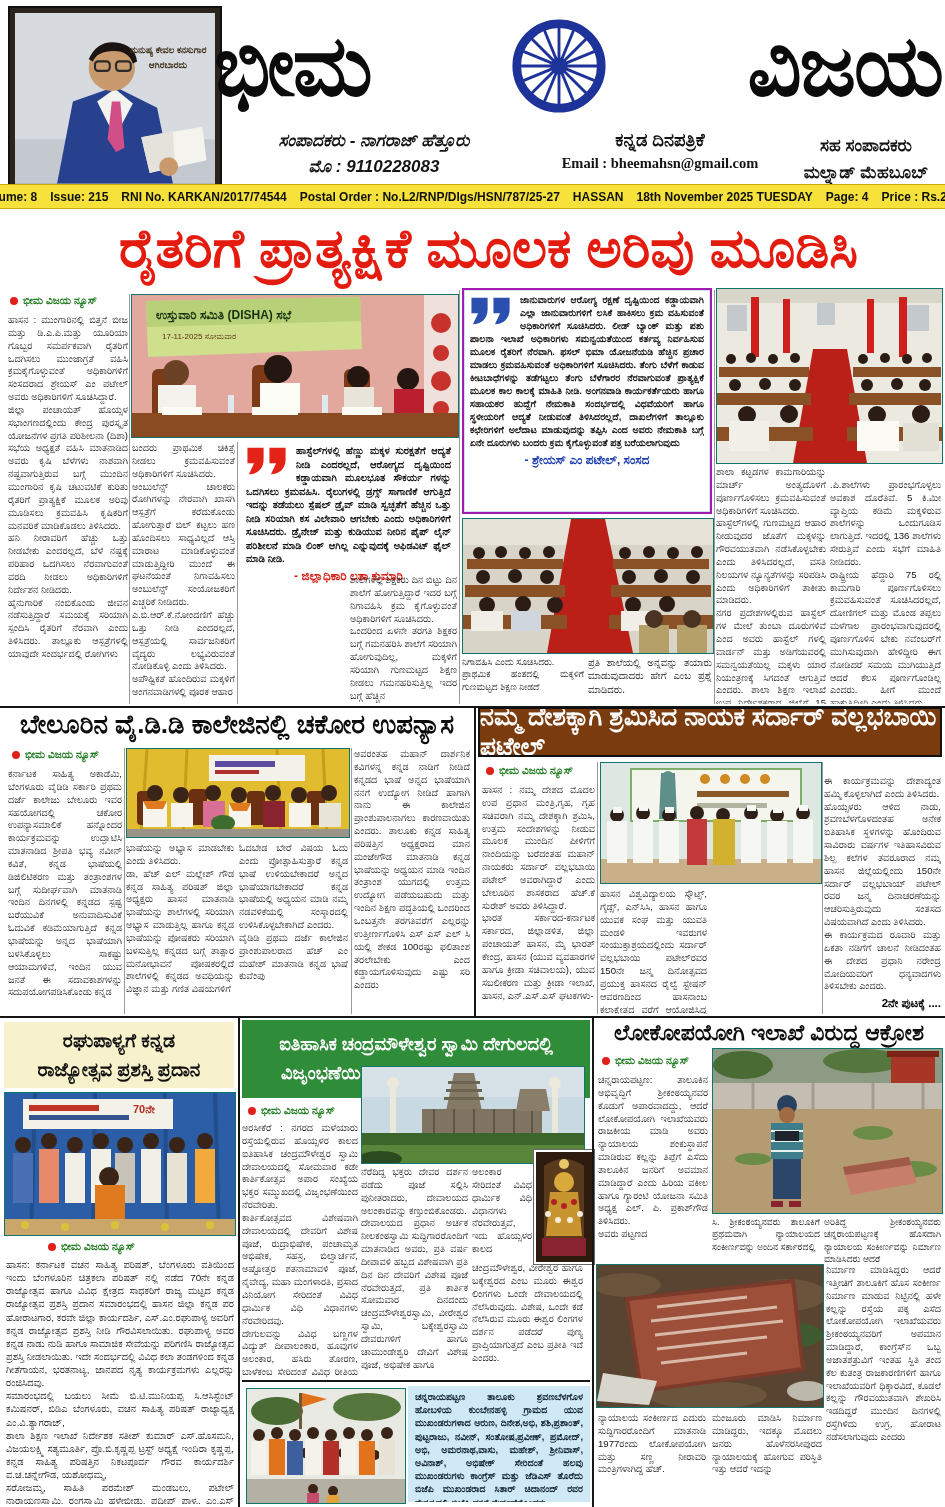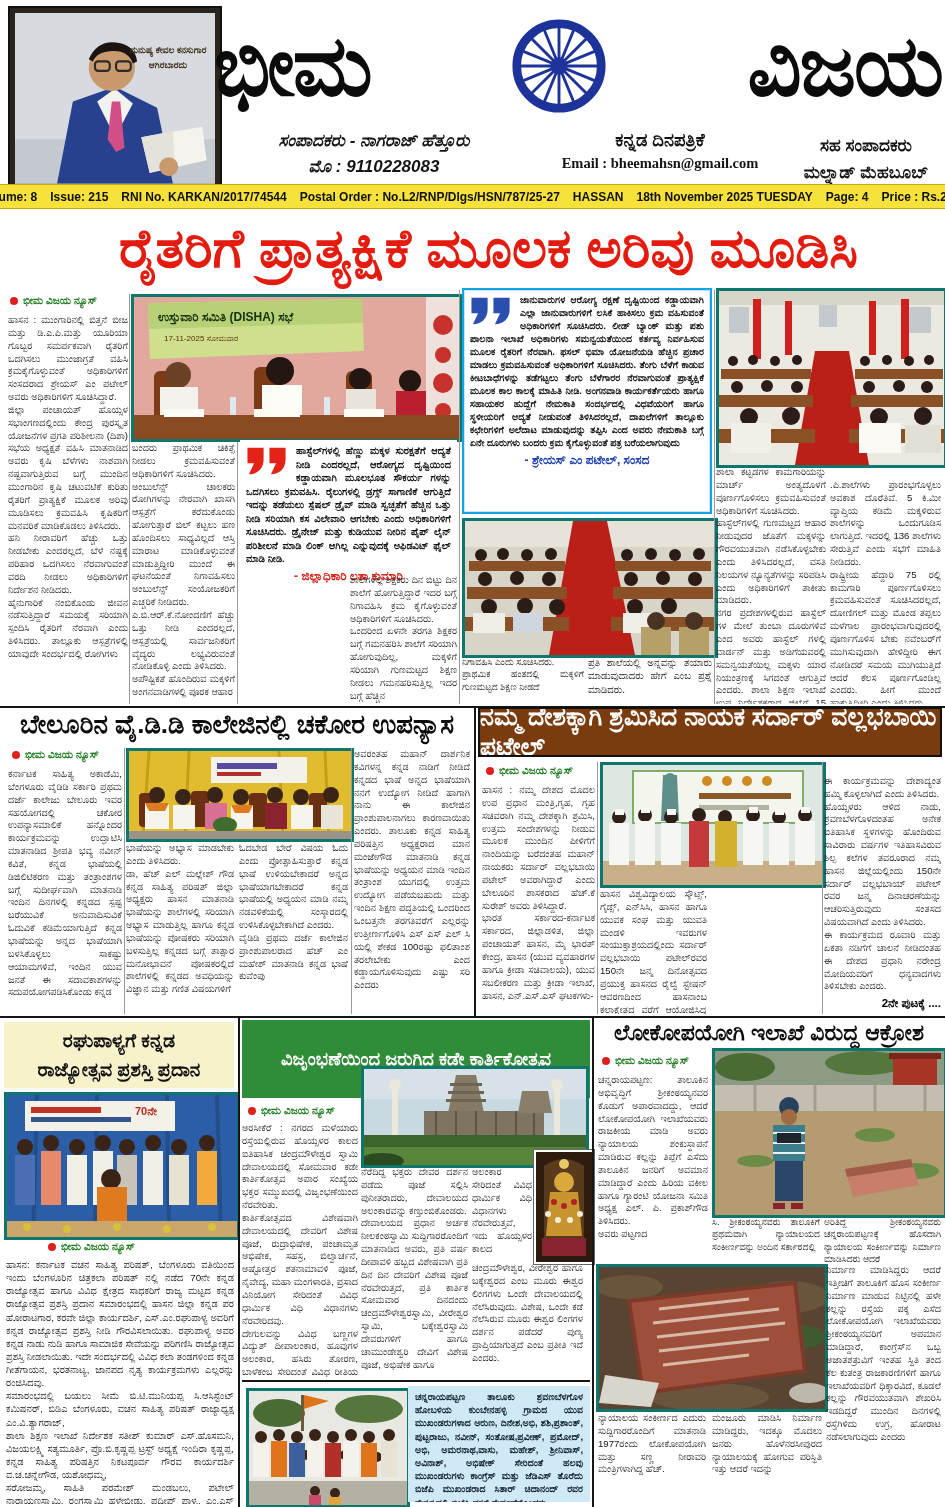--- a/index.html
+++ b/index.html
@@ -1,21 +1,21 @@
 <!DOCTYPE html>
 <html><head>
 <meta charset="utf-8">
 <style>
   html,body{margin:0;padding:0;background:#888;}
   .page{position:relative;width:945px;height:1507px;margin:0 auto;background:#ffffff;
         font-family:"Liberation Sans",sans-serif;color:#111;overflow:hidden;}
   .abs{position:absolute;}
   .txt{position:absolute;font-size:9.6px;line-height:1.34;text-align:justify;color:#151515;
        overflow:hidden;white-space:pre-line;}
-  .photo{position:absolute;overflow:hidden;border:3px solid #0f766e;background:#ccc;}
+  .photo{position:absolute;overflow:hidden;border:1px solid #0f766e;background:#ccc;}
   .photo svg{width:100%;height:100%;display:block;}
   .vr{position:absolute;width:1px;background:#9a9a9a;}
   .hr{position:absolute;height:2px;background:#161616;}
 
   
   .frame{left:10px;top:8px;width:200px;height:172px;border:5px solid #2b241d;
          box-shadow:inset 0 0 0 3px #6e6152, 0 0 0 2px #111;background:#d9dde1;}
   .frame-caption{position:absolute;right:4px;top:30px;width:86px;font-size:9px;font-weight:bold;
          color:#3c2d18;text-align:center;line-height:1.7;}
   .title-row{left:214px;top:10px;width:728px;height:112px;display:flex;align-items:center;
@@ -38,21 +38,21 @@
        text-align:center;line-height:1;padding-left:16px;}
 
   .byline{position:absolute;display:flex;align-items:center;gap:5px;font-size:10.5px;
        font-weight:bold;color:#1d7a1d;white-space:nowrap;}
   .byline .dot{width:8px;height:8px;border-radius:50%;background:#e0201a;flex:0 0 auto;}
 
   .quote-box{position:absolute;background:#fff;padding:4px 6px 2px 6px;box-sizing:border-box;}
   .quote-box .qmark{float:left;width:44px;height:30px;margin:2px 6px 2px 0;}
   .quote-box .qtext{font-size:9.8px;font-weight:bold;line-height:1.38;text-align:justify;color:#131313;}
   .quote-box .attr{font-size:12px;font-weight:bold;text-align:center;margin-top:3px;}
-  .qb-blue{border:2px solid #0ea5e9;box-shadow:0 0 0 1px #cfe0f2 inset;}
+  .qb-blue{border:2px solid #a21caf;box-shadow:0 0 0 1px #cfe0f2 inset;}
   .attr-red{color:#d42015;}
   .attr-blue{color:#1c3fae;}
 
   .continued{display:block;text-align:right;font-weight:bold;font-size:11.5px;color:#000;margin-top:3px;}
 
   .h-belur{left:4px;top:709px;width:466px;height:36px;font-size:26px;font-weight:900;color:#0d0d0d;
        text-align:center;line-height:1.2;overflow:hidden;}
   .banner-patel{left:478px;top:707px;width:464px;height:50px;background:#7a3c0e;border:2px solid #111;
        box-sizing:border-box;display:flex;align-items:center;justify-content:center;font-size:25px;
        font-weight:900;color:#fff;overflow:hidden;}
@@ -496,20 +496,21 @@
   </div>
   <div class="txt" style="left:6px;top:1258px;width:228px;height:246px;font-size:9.8px;">ಹಾಸನ: ಕರ್ನಾಟಕ ವಚನ ಸಾಹಿತ್ಯ ಪರಿಷತ್, ಬೆಂಗಳೂರು ವತಿಯಿಂದ ಇಂದು ಬೆಂಗಳೂರಿನ ಚಿತ್ರಕಲಾ ಪರಿಷತ್ ನಲ್ಲಿ ನಡೆದ 70ನೇ ಕನ್ನಡ ರಾಜ್ಯೋತ್ಸವ ಹಾಗೂ ವಿವಿಧ ಕ್ಷೇತ್ರದ ಸಾಧಕರಿಗೆ ರಾಜ್ಯ ಮಟ್ಟದ ಕನ್ನಡ ರಾಜ್ಯೋತ್ಸವ ಪ್ರಶಸ್ತಿ ಪ್ರದಾನ ಸಮಾರಂಭದಲ್ಲಿ ಹಾಸನ ಜಿಲ್ಲಾ ಕನ್ನಡ ಪರ ಹೋರಾಟಗಾರ, ಕರವೇ ಜಿಲ್ಲಾ ಕಾರ್ಯದರ್ಶಿ, ಎಸ್.ಎಂ.ರಘುಪಾಳ್ಯ ಅವರಿಗೆ ಕನ್ನಡ ರಾಜ್ಯೋತ್ಸವ ಪ್ರಶಸ್ತಿ ನೀಡಿ ಗೌರವಿಸಲಾಯಿತು. ರಘುಪಾಳ್ಯ ಅವರ ಕನ್ನಡ ನಾಡು ನುಡಿ ಹಾಗೂ ಸಾಮಾಜಿಕ ಸೇವೆಯನ್ನು ಪರಿಗಣಿಸಿ ರಾಜ್ಯೋತ್ಸವ ಪ್ರಶಸ್ತಿ ನೀಡಲಾಯಿತು. ಇದೇ ಸಂದರ್ಭದಲ್ಲಿ ವಿ‍ವಿಧ ಕಲಾ ತಂಡಗಳಿಂದ ಕನ್ನಡ ಗೀತೆಗಾಯನ, ಭರತನಾಟ್ಯ, ಜಾನಪದ ನೃತ್ಯ ಕಾರ್ಯಕ್ರಮಗಳು ಎಲ್ಲರನ್ನು ರಂಜಿಸಿದವು.
 ಸಮಾರಂಭದಲ್ಲಿ ಬಯಲು ಸೀಮೆ ಬಿ.ಟಿ.ಮುನಿಯಪ್ಪ ಸಿ.ಆಸಿಸ್ಟೆಂಟ್ ಕಮಿಷನರ್, ಬಿಡಿಎ ಬೆಂಗಳೂರು, ವಚನ ಸಾಹಿತ್ಯ ಪರಿಷತ್ ರಾಜ್ಯಾಧ್ಯಕ್ಷ ಎಂ.ವಿ.ತ್ಯಾಗರಾಜ್,
 ಶಾಲಾ ಶಿಕ್ಷಣ ಇಲಾಖೆ ನಿರ್ದೇಶಕ ಸತೀಶ್ ಕುಮಾರ್ ಎಸ್.ಹೊಸಮನಿ, ವಿಜಯಲಕ್ಷ್ಮಿ ಸತ್ಯಮೂರ್ತಿ, ಪ್ರೊ.ಬಿ.ಕೃಷ್ಣಪ್ಪ ಟ್ರಸ್ಟ್ ಅಧ್ಯಕ್ಷೆ ಇಂದಿರಾ ಕೃಷ್ಣಪ್ಪ, ಕನ್ನಡ ಸಾಹಿತ್ಯ ಪರಿಷತ್ತಿನ ನಿಕಟಪೂರ್ವ ಗೌರವ ಕಾರ್ಯದರ್ಶಿ ವ.ಚ.ಚನ್ನೇಗೌಡ, ಯಶೋಧಮ್ಮ,
 ಸರೋಜಮ್ಮ, ಸಾಹಿತಿ ಪರಮೇಶ್ ಮಂಡಬಲು, ಪಟೇಲ್ ನಾರಾಯಣಸ್ವಾಮಿ, ರಂಗಸ್ವಾಮಿ ಹಳೇಬೀಡು, ಪ್ರದೀಪ್ ಪಾಳ್ಯ, ಎಂ.ಎಸ್ .ಧರ್ಮರಾಜು, ಹೆಚ್.ಎನ್.ಕಾಂತರಾಜು, ಚೀಮು ಎಂ.ಹೆಚ್.ಪುರ ಉಪಸ್ಥಿತರಿದ್ದರು.</div>
 
   <div class="hr" style="left:238px;top:1018px;width:2px;height:489px;"></div>
 
   <div class="abs hl-temple">
     <div>
+      <div>ಐತಿಹಾಸಿಕ ಚಂದ್ರಮೌಳೇಶ್ವರ ಸ್ವಾಮಿ ದೇಗುಲದಲ್ಲಿ</div>
       <div>ವಿಜೃಂಭಣೆಯಿಂದ ಜರುಗಿದ ಕಡೇ ಕಾರ್ತಿಕೋತ್ಸವ</div>
     </div>
   </div>
   <div class="byline" style="left:248px;top:1104px;">
     <span class="dot"></span>
     <span>ಭೀಮ ವಿಜಯ ನ್ಯೂಸ್</span>
   </div>
   <div class="txt" style="left:242px;top:1122px;width:116px;height:256px;">ಅರಸೀಕೆರೆ : ನಗರದ ಮಳೆಯಾರು ರಸ್ತೆಯಲ್ಲಿರುವ ಹೊಯ್ಸಳರ ಕಾಲದ ಐತಿಹಾಸಿಕ ಚಂದ್ರಮೌಳೇಶ್ವರ ಸ್ವಾಮಿ ದೇವಾಲಯದಲ್ಲಿ ಸೋಮವಾರ ಕಡೇ ಕಾರ್ತಿಕೋತ್ಸವ ಅಪಾರ ಸಂಖ್ಯೆಯ ಭಕ್ತರ ಸಮ್ಮುಖದಲ್ಲಿ ವಿಜೃಂಭಣೆಯಿಂದ ನೆರವೇರಿತು.
 ಕಾರ್ತಿಕೋತ್ಸವದ ವಿಶೇಷವಾಗಿ ದೇವಾಲಯದಲ್ಲಿ ದೇವರಿಗೆ ವಿಶೇಷ ಪೂಜೆ, ರುದ್ರಾಭಿಷೇಕ, ಪಂಚಾಮೃತ ಅಭಿಷೇಕ, ಸಹಸ್ರ, ಬಿಲ್ವಾರ್ಚನೆ, ಅಷ್ಟೋತ್ತರ ಶತನಾಮಾವಳಿ ಪೂಜೆ, ನೈವೇದ್ಯ, ಮಹಾ ಮಂಗಳಾರತಿ, ಪ್ರಸಾದ ವಿನಿಯೋಗ ಸೇರಿದಂತೆ ವಿವಿಧ ಧಾರ್ಮಿಕ ವಿಧಿ ವಿಧಾನಗಳು ನೆರವೇರಿದವು.
 ದೇಗುಲವನ್ನು ವಿವಿಧ ಬಣ್ಣಗಳ ವಿದ್ಯುತ್ ದೀಪಾಲಂಕಾರ, ಹೂವುಗಳ ಅಲಂಕಾರ, ಹಸಿರು ತೋರಣ, ಬಾಳೆಕಂಬ ಸೇರಿದಂತೆ ವಿವಿಧ ರೀತಿಯ ಅಲಂಕಾರಗಳಿಂದ ಸಿಂಗರಿಸಲಾಗಿತ್ತು,</div>

